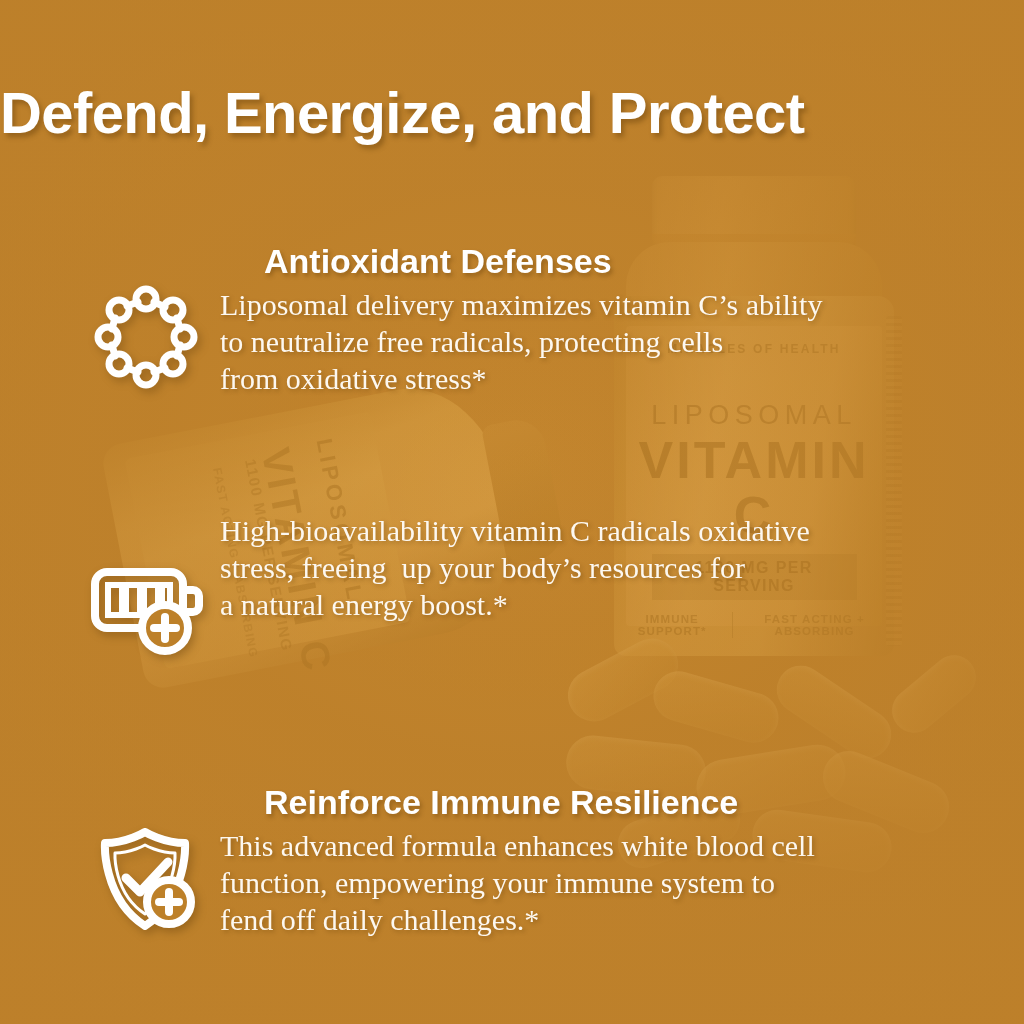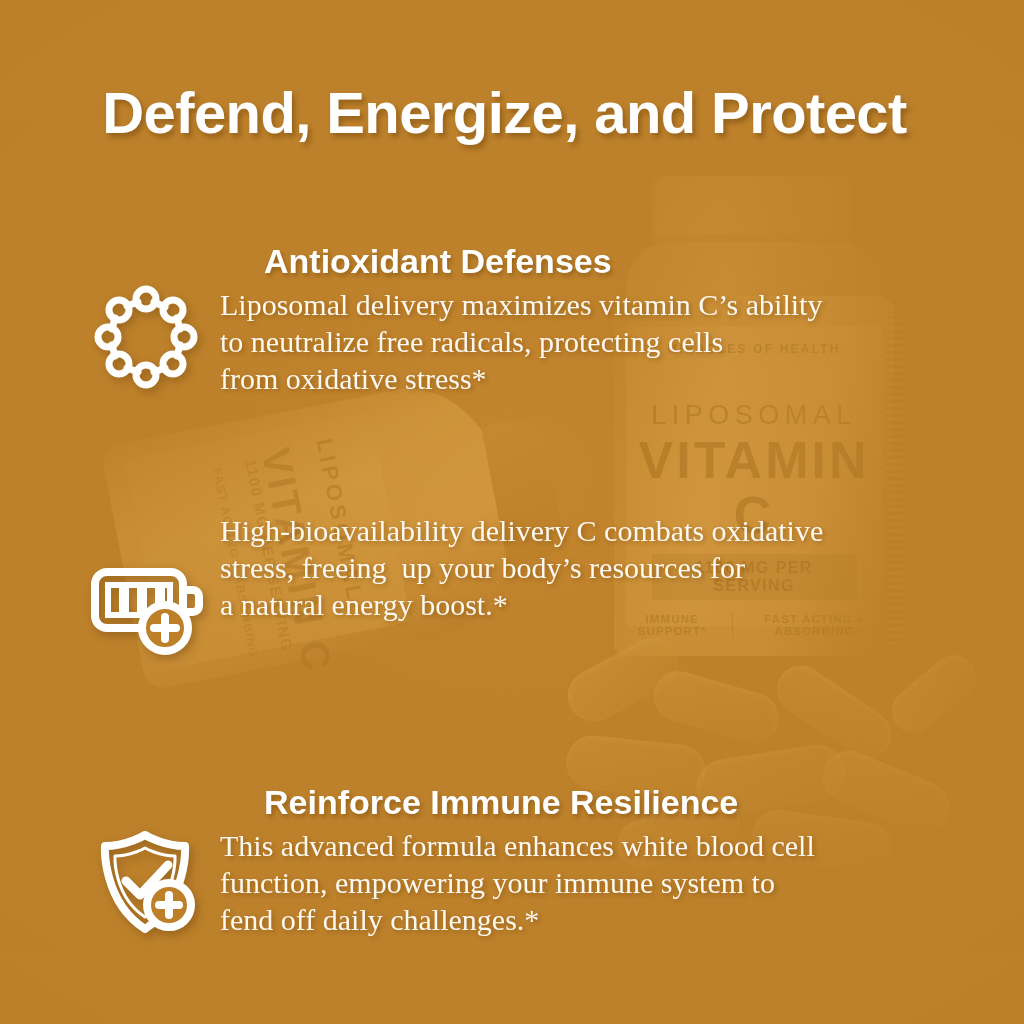--- a/index.html
+++ b/index.html
@@ -145,33 +145,32 @@
     background:
       radial-gradient(ellipse 78% 62% at 50% 48%, rgba(190,129,44,.18) 0%, rgba(190,129,44,.62) 58%, rgba(189,128,42,.86) 100%),
       linear-gradient(180deg, rgba(190,129,44,.55) 0%, rgba(190,129,44,.10) 22%, rgba(190,129,44,.12) 74%, rgba(190,129,44,.72) 100%);
   }
 
   
   .content{ position:relative; z-index:5; width:100%; height:100%; }
 
   .title{
     position:absolute; left:0; right:15px; top:79px;
-    text-align:center;
     font-size:58px; font-weight:bold; color:#fff;
     letter-spacing:-0.6px;
     text-shadow:3px 4px 5px rgba(95,58,8,.42);
   }
 
   .feature{
     position:absolute; left:74px; right:48px;
     display:flex; align-items:flex-start;
   }
   .f1{ top:243px; }
   .f2{ top:512px; }
-  .f3{ top:784px;align-items:center; }
+  .f3{ top:784px; }
 
   .icon-wrap{
     width:144px; flex:0 0 144px;
     display:flex; justify-content:center;
     padding-top:42px;
   }
   .feat-icon{
     filter:drop-shadow(3px 4px 4px rgba(95,58,8,.38));
   }
 
@@ -296,21 +295,21 @@
           </g>
           <circle cx="76" cy="74" r="23" fill="#bd8029" stroke="#ffffff" stroke-width="8"></circle>
           <g stroke="#ffffff" stroke-width="8" stroke-linecap="round">
             <line x1="76" y1="63" x2="76" y2="85"></line>
             <line x1="65" y1="74" x2="87" y2="74"></line>
           </g>
         </svg>
       </div>
       <div class="f-text">
         <div class="f-body">
-          <span class="ln">High-bioavailability delivery C combats oxidative</span>
+          <span class="ln">High-bioavailability vitamin C radicals oxidative</span>
           <span class="ln">stress, freeing  up your body’s resources for</span>
           <span class="ln">a natural energy boost.*</span>
         </div>
       </div>
     </div>
 
     <div class="feature f3">
       <div class="icon-wrap">
         <svg class="feat-icon" width="106" height="106" viewBox="0 0 106 106">
           <path d="M52 6 C52 6 34 17 12 17 C12 17 9 72 52 100 C95 72 92 17 92 17 C70 17 52 6 52 6 Z" fill="none" stroke="#ffffff" stroke-width="8" stroke-linejoin="round"></path>

